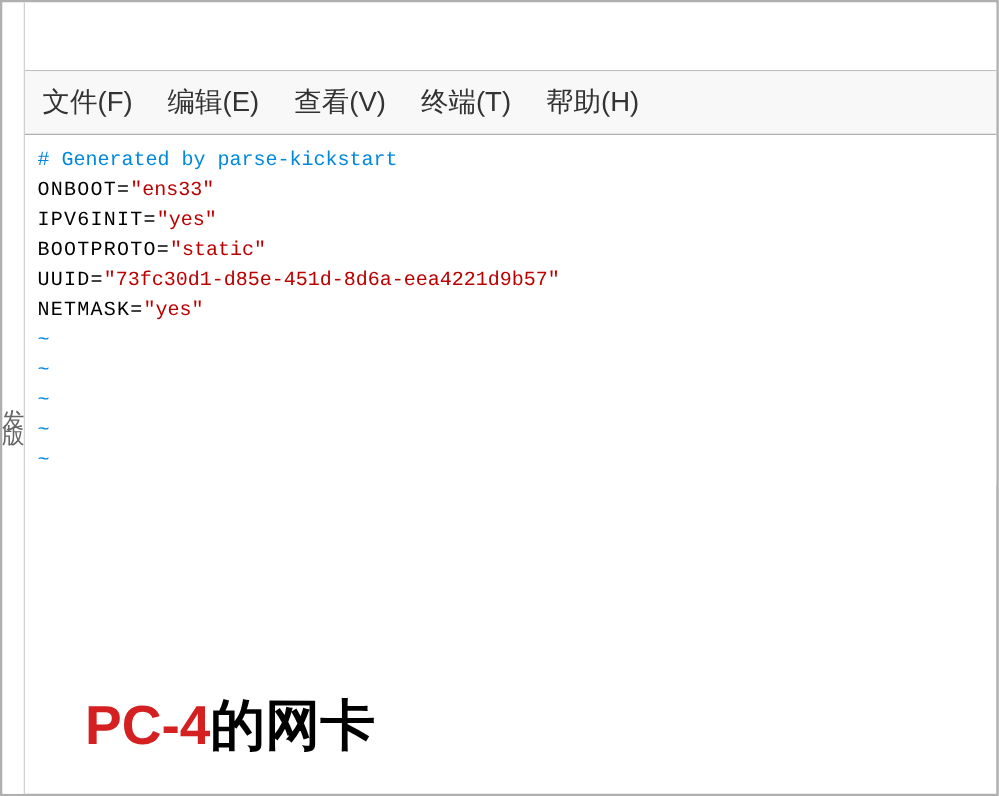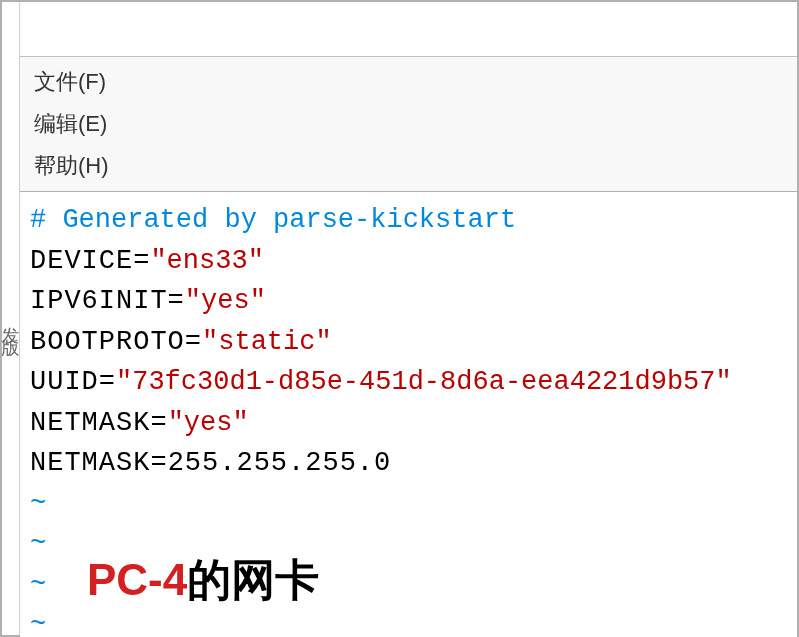--- a/index.html
+++ b/index.html
@@ -46,34 +46,33 @@
       background: #ffffff;
       margin-left: 18px;
       border-bottom: 1px solid #c0c0c0;
     }
     .menu-bar {
       display: flex;
       background: #f8f8f8;
       border-bottom: 1px solid #b0b0b0;
       margin-left: 18px;
       padding: 4px 0;
-      flex-direction: column;
     }
     .menu-item {
       padding: 6px 14px;
       font-size: 22px;
       color: #333;
       cursor: pointer;
     }
     .editor-area {
       background: #ffffff;
       margin-left: 18px;
       padding: 8px 10px;
       font-family: "Courier New", "Consolas", monospace;
-      font-size: 27px;
+      font-size: 16px;
       line-height: 1.5;
     }
     .comment {
       color: #0088dd;
     }
     .keyword {
       color: #000000;
       letter-spacing: 1px;
     }
     .value-red {
@@ -93,21 +92,21 @@
       display: inline-block;
       width: 14px;
       height: 26px;
       background: #000000;
       vertical-align: text-bottom;
       margin-left: 2px;
     }
     .annotation {
       position: absolute;
       bottom: 25px;
-      left: 85px;
+      left: 66px;
       font-size: 44px;
       font-weight: bold;
     }
     .annotation .red-text {
       color: #d42020;
     }
     .annotation .black-text {
       color: #000000;
     }
     .watermark {
@@ -126,44 +125,43 @@
   <div class="left-sidebar">
     <span>发</span>
     <span>版</span>
   </div>
 
   <div class="top-blank"></div>
 
   <div class="menu-bar">
     <div class="menu-item">文件(F)</div>
     <div class="menu-item">编辑(E)</div>
+    <div class="menu-item">查看(V)</div>
+    <div class="menu-item">终端(T)</div>
     <div class="menu-item">帮助(H)</div>
   </div>
 
   <div class="editor-area">
     <div class="line">
       <span class="comment"># Generated by parse-kickstart</span>
     </div>
     <div class="line">
-      <span class="keyword">DEVICE=</span><span class="value-red">"ens33"</span>
+      <span class="keyword">ONBOOT=</span><span class="value-red">"ens33"</span>
     </div>
     <div class="line">
       <span class="keyword">IPV6INIT=</span><span class="value-red">"yes"</span>
     </div>
     <div class="line">
       <span class="keyword">BOOTPROTO=</span><span class="value-red">"static"</span>
     </div>
     <div class="line">
       <span class="keyword">UUID=</span><span class="value-red">"73fc30d1-d85e-451d-8d6a-eea4221d9b57"</span>
     </div>
     <div class="line">
       <span class="keyword">NETMASK=</span><span class="value-red">"yes"</span>
-    </div>
-    <div class="line">
-      <span class="keyword">NETMASK=</span><span class="value-black">255.255.255.0</span>
     </div>
     <div class="line"><span class="tilde">~</span></div>
     <div class="line"><span class="tilde">~</span></div>
     <div class="line"><span class="tilde">~</span></div>
     <div class="line"><span class="tilde">~</span></div>
     <div class="line"><span class="tilde">~</span></div>
   </div>
 
   <div class="annotation">
     <span class="red-text">PC-4</span><span class="black-text">的网卡</span>

